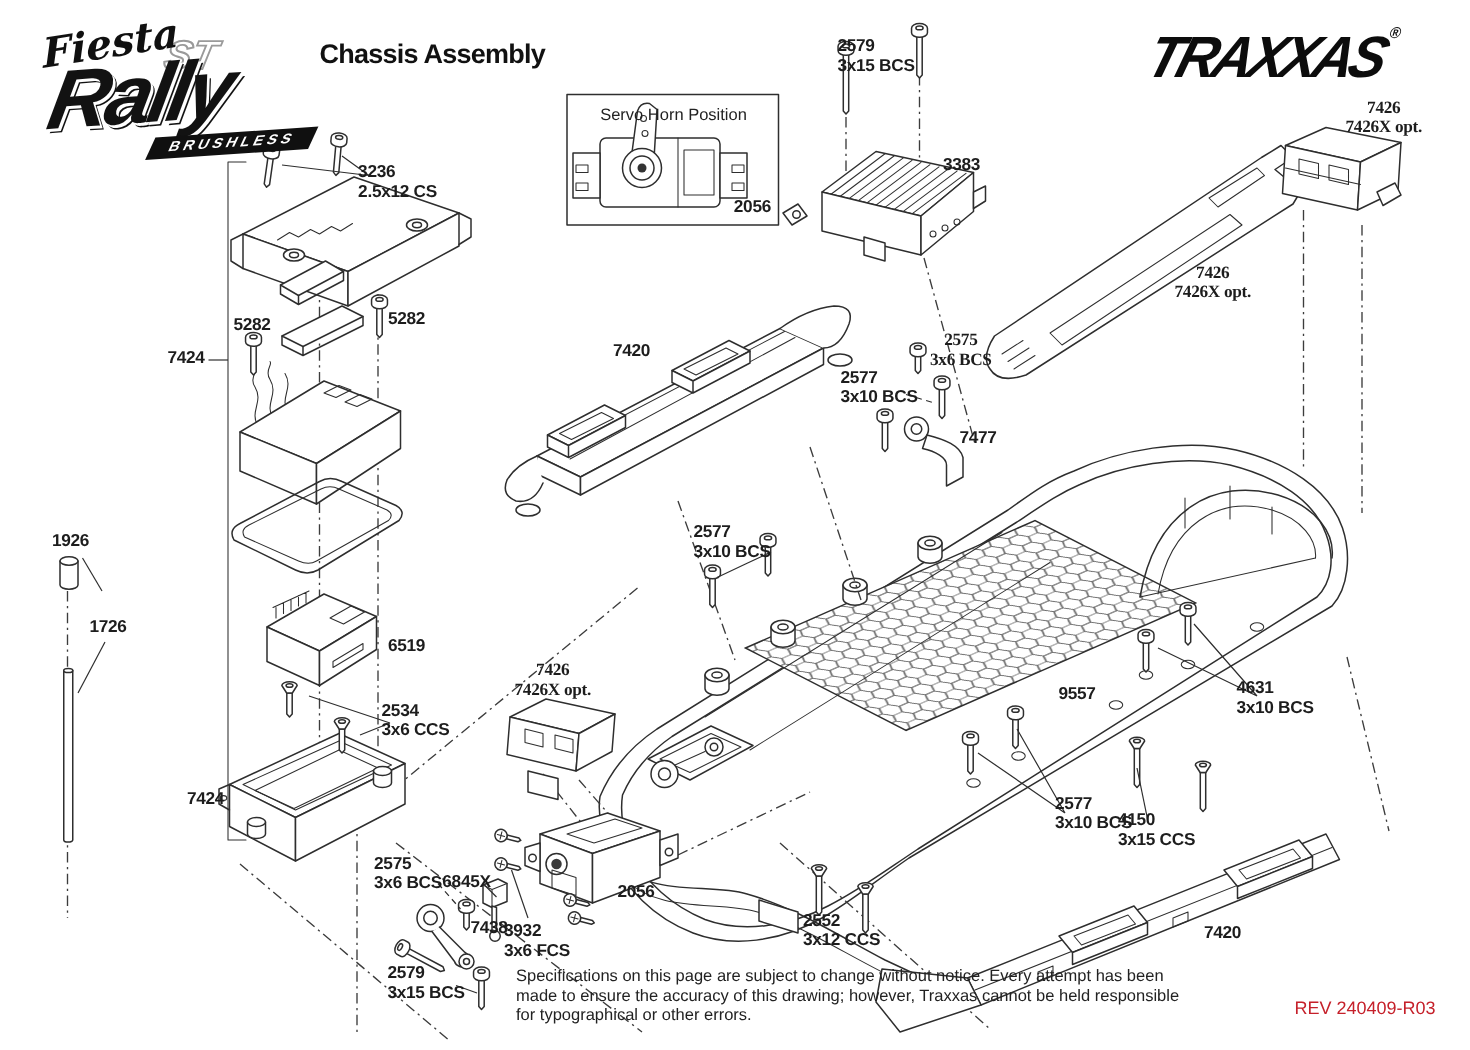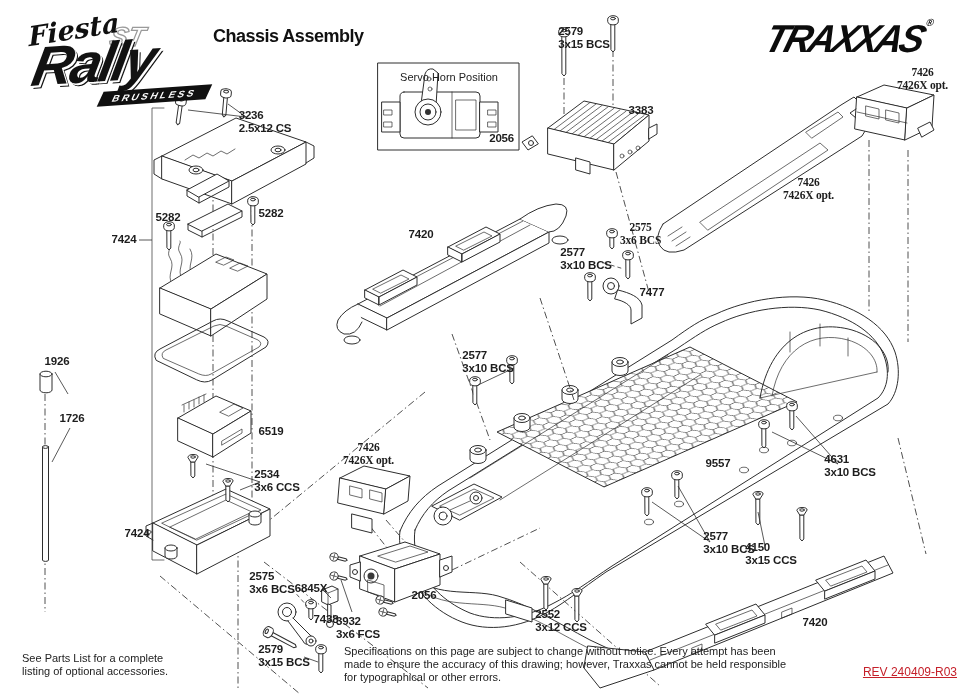--- a/index.html
+++ b/index.html
@@ -31,21 +31,21 @@
        letter-spacing:-0.2px;color:#1d1d1d;white-space:pre-line;
        transform:translateX(-50%);}
   .lbl.la{transform:none;text-align:center;font-family:Liberation Serif, serif;}
   .lbl.ra{transform:translateX(-100%);text-align:right;}
   .caption{position:absolute;font-size:11px;font-weight:400;color:#222;
        transform:translateX(-50%);white-space:nowrap;margin-top:23px;}
   
   .note{position:absolute;font-size:11px;line-height:1.18;font-weight:400;
         color:#222;white-space:pre-line;}
   .rev{position:absolute;font-size:12px;font-weight:400;color:#c5202a;
-       transform:translateX(-100%);white-space:nowrap;text-decoration:underline;}
+       transform:translateX(-100%);white-space:nowrap;}
   
   svg{position:absolute;left:0;top:0;}
   .s{stroke:#2e2e2e;stroke-width:1;fill:none;stroke-linejoin:round;stroke-linecap:round;}
   .w{fill:#fff;}
   .thin{stroke-width:0.7;}
   .dd{stroke:#3c3c3c;stroke-width:0.9;fill:none;stroke-dasharray:7 3 1.5 3;}
   .ld{stroke:#2e2e2e;stroke-width:0.8;fill:none;}
   .ldd{stroke:#2e2e2e;stroke-width:0.8;fill:none;stroke-dasharray:4 3;}
 </style>
 </head>
@@ -406,21 +406,21 @@
 
   <div class="caption" style="left:449px;top:48px">Servo Horn Position</div>
   <div class="lbl ra" style="left:514px;top:132px">2056</div>
 
   <div>
     <div class="lbl" style="left:265px;top:109px">3236
 2.5x12 CS</div>
     <div class="lbl" style="left:168px;top:211px">5282</div>
     <div class="lbl" style="left:271px;top:207px">5282</div>
     <div class="lbl" style="left:124px;top:233px">7424</div>
-    <div class="lbl" style="left:57px;top:355px">1926</div>
+    <div class="lbl" style="left:47px;top:355px">1926</div>
     <div class="lbl" style="left:72px;top:412px">1726</div>
     <div class="lbl" style="left:271px;top:425px">6519</div>
     <div class="lbl" style="left:277px;top:468px">2534
 3x6 CCS</div>
     <div class="lbl" style="left:137px;top:527px">7424</div>
     <div class="lbl" style="left:272px;top:570px">2575
 3x6 BCS</div>
     <div class="lbl" style="left:311px;top:582px">6845X</div>
     <div class="lbl" style="left:326px;top:613px">7438</div>
     <div class="lbl" style="left:284px;top:643px">2579
@@ -450,20 +450,18 @@
 3x10 BCS</div>
     <div class="lbl" style="left:729px;top:530px">2577
 3x10 BCS</div>
     <div class="lbl" style="left:771px;top:541px">4150
 3x15 CCS</div>
     <div class="lbl" style="left:561px;top:608px">2552
 3x12 CCS</div>
     <div class="lbl" style="left:815px;top:616px">7420</div>
   </div>
 
-  <div class="note" style="left:22px;top:652px">See Parts List for a complete
-listing of optional accessories.</div>
   <div class="note" style="left:344px;top:645px">Specifications on this page are subject to change without notice.  Every attempt has been
 made to ensure the accuracy of this drawing; however, Traxxas cannot be held responsible
 for typographical or other errors.</div>
   <div class="rev" style="left:957px;top:665px">REV 240409-R03</div>
 
 </div>
 
 </body></html>

